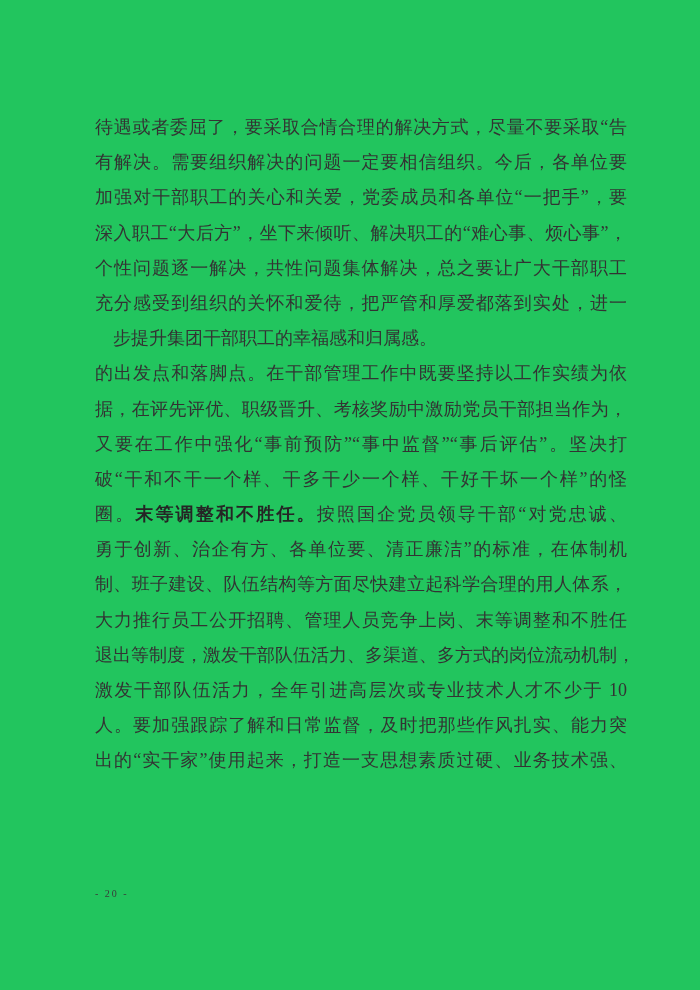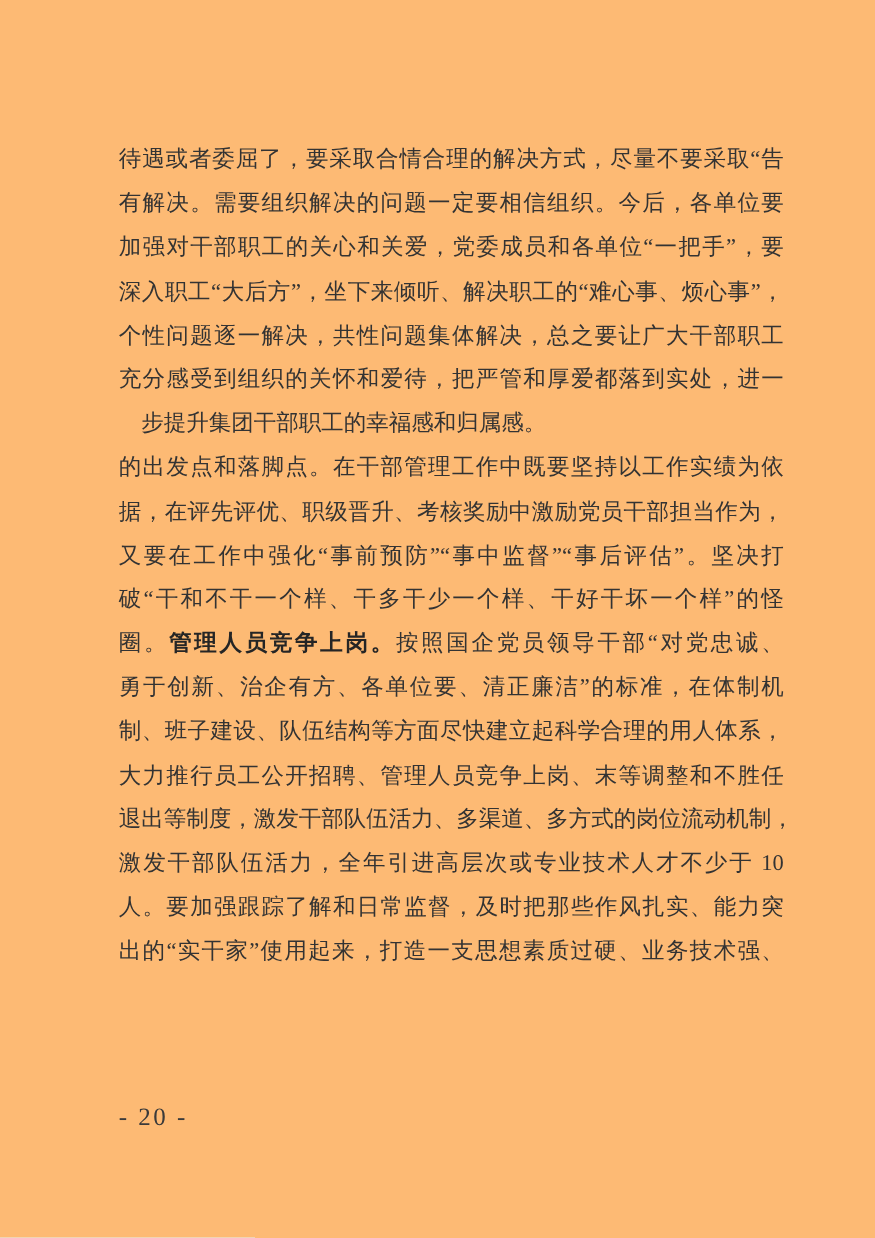--- a/index.html
+++ b/index.html
@@ -1,20 +1,20 @@
 <!DOCTYPE html>
 <html><head>
 <meta charset="utf-8">
 <style>
   html,body{margin:0;padding:0;background:#e8e8e8;}
   .page{
     position:relative;
     width:700px;height:990px;
     margin:0 auto;
-    background:#fdba74;
+    background:#22c55e;
     overflow:hidden;
     font-family:"Liberation Serif","DejaVu Serif",serif;
   }
   .content{
     position:absolute;
     left:95px;top:110px;
     width:532px;
   }
   .line{
     height:35.2px;
@@ -33,21 +33,21 @@
   .line.indent{
     text-indent:33px;
   }
   .line .b{
     font-weight:bold;
     color:#252525;
   }
   .footer{
     position:absolute;
     left:95px;top:884px;
-    font-size:20px;
+    font-size:10px;
     line-height:20px;
     color:#3a3a3a;
     letter-spacing:2px;
   }
 </style>
 </head>
 <body>
 
 <div class="page">
   <div class="content" id="doc-body">
@@ -55,21 +55,21 @@
       <div class="line"><span>有解决。需要组织解决的问题一定要相信组织。今后，各单位要</span></div>
       <div class="line"><span>加强对干部职工的关心和关爱，党委成员和各单位“一把手”，要</span></div>
       <div class="line"><span>深入职工“大后方”，坐下来倾听、解决职工的“难心事、烦心事”，</span></div>
       <div class="line"><span>个性问题逐一解决，共性问题集体解决，总之要让广大干部职工</span></div>
       <div class="line"><span>充分感受到组织的关怀和爱待，把严管和厚爱都落到实处，进一</span></div>
       <div class="line left"><span>步提升集团干部职工的幸福感和归属感。</span></div>
       <div class="line"><span>的出发点和落脚点。在干部管理工作中既要坚持以工作实绩为依</span></div>
       <div class="line"><span>据，在评先评优、职级晋升、考核奖励中激励党员干部担当作为，</span></div>
       <div class="line"><span>又要在工作中强化“事前预防”“事中监督”“事后评估”。坚决打</span></div>
       <div class="line"><span>破“干和不干一个样、干多干少一个样、干好干坏一个样”的怪</span></div>
-      <div class="line"><span>圈。</span><span class="b">管理人员竞争上岗。</span><span>按照国企党员领导干部“对党忠诚、</span></div>
+      <div class="line"><span>圈。</span><span class="b">末等调整和不胜任。</span><span>按照国企党员领导干部“对党忠诚、</span></div>
       <div class="line"><span>勇于创新、治企有方、各单位要、清正廉洁”的标准，在体制机</span></div>
       <div class="line"><span>制、班子建设、队伍结构等方面尽快建立起科学合理的用人体系，</span></div>
       <div class="line"><span>大力推行员工公开招聘、管理人员竞争上岗、末等调整和不胜任</span></div>
       <div class="line"><span>退出等制度，激发干部队伍活力、多渠道、多方式的岗位流动机制，</span></div>
       <div class="line"><span>激发干部队伍活力，全年引进高层次或专业技术人才不少于 10</span></div>
       <div class="line"><span>人。要加强跟踪了解和日常监督，及时把那些作风扎实、能力突</span></div>
       <div class="line"><span>出的“实干家”使用起来，打造一支思想素质过硬、业务技术强、</span></div>
     </div>
   <div class="footer">- 20 -</div>
 </div>

